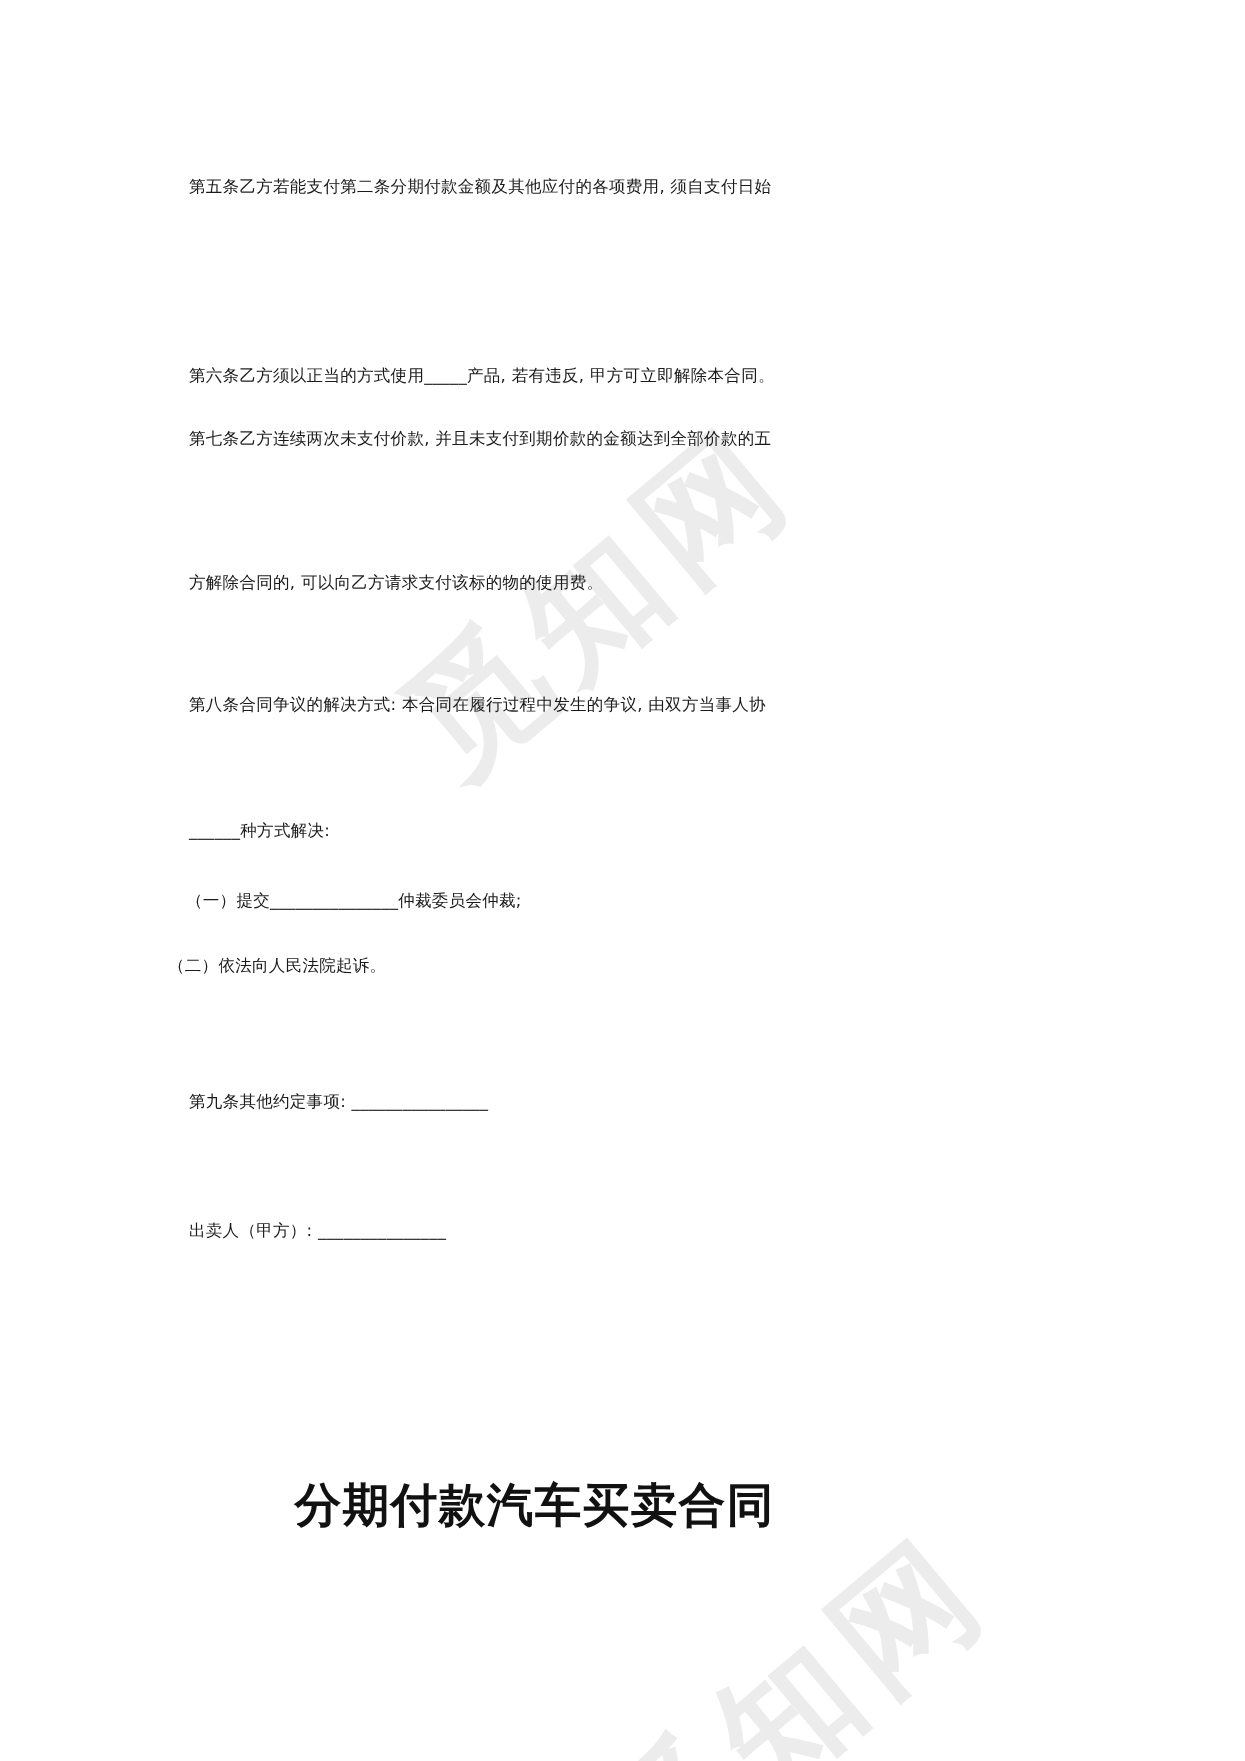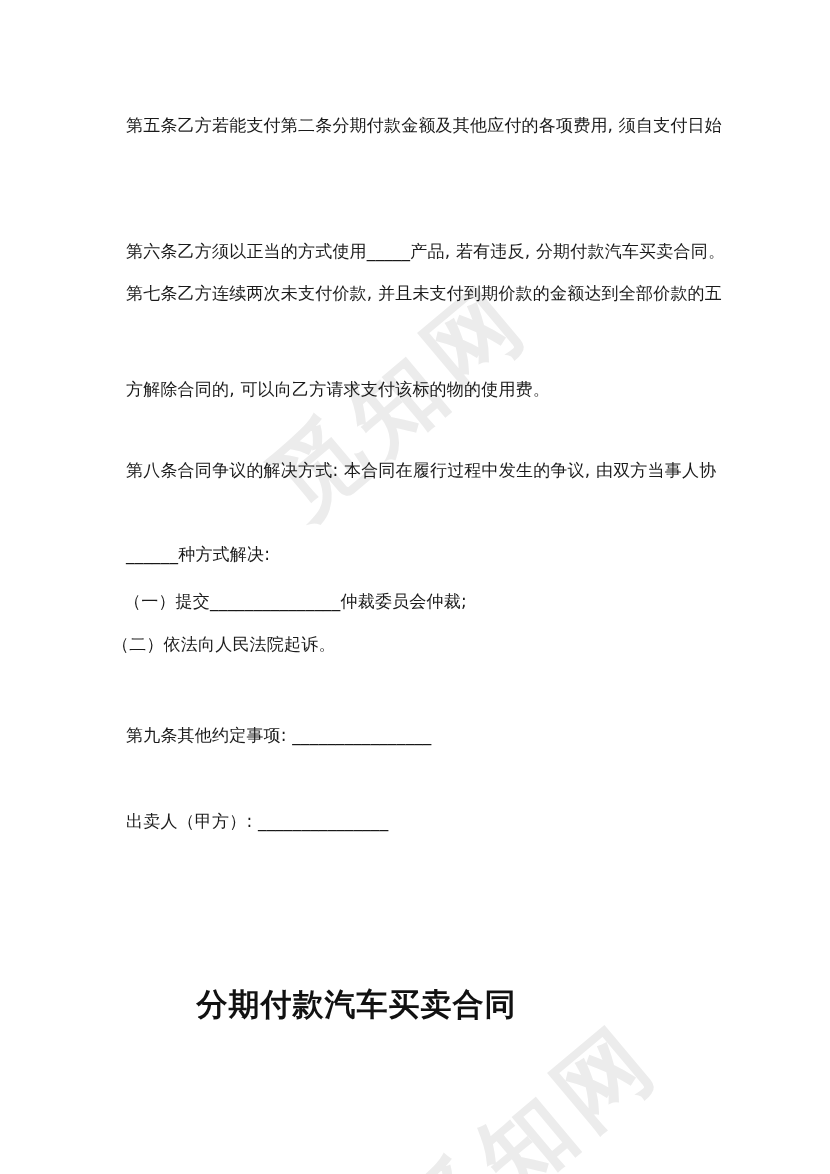--- a/index.html
+++ b/index.html
@@ -28,21 +28,21 @@
     transform: rotate(-40deg);
     letter-spacing: 10px;
     user-select: none;
     pointer-events: none;
   }
   .wm1 { left: 250px; top: 340px; }
   .wm2 { left: 380px; top: 1080px; }
   .line {
     position: absolute;
     left: 126px;
-    font-size: 17px;
+    font-size: 11px;
     line-height: 22px;
     white-space: pre;
     letter-spacing: 0.2px;
     z-index: 2;
   }
   .title {
     position: absolute;
     left: 0;
     width: 713px;
     top: 982px;
@@ -59,21 +59,21 @@
 </head>
 <body>
 
 <div class="page">
 
   <div class="watermark wm1">觅知网</div>
   <div class="watermark wm2">觅知网</div>
 
   <div class="line" style="top:114px">第五条乙方若能支付第二条分期付款金额及其他应付的各项费用, 须自支付日始</div>
 
-  <div class="line" style="top:240px">第六条乙方须以正当的方式使用_____产品, 若有违反, 分期付款汽车买卖合同。</div>
+  <div class="line" style="top:240px">第六条乙方须以正当的方式使用_____产品, 若有违反, 甲方可立即解除本合同。</div>
 
   <div class="line" style="top:282px">第七条乙方连续两次未支付价款, 并且未支付到期价款的金额达到全部价款的五</div>
   <div class="line" style="top:378px">方解除合同的, 可以向乙方请求支付该标的物的使用费。</div>
 
   <div class="line" style="top:459px">第八条合同争议的解决方式: 本合同在履行过程中发生的争议, 由双方当事人协</div>
   <div class="line" style="top:543px">______种方式解决:</div>
   <div class="line" style="top:590px;left:124px">（一）提交_______________仲裁委员会仲裁;</div>
   <div class="line" style="top:633px;left:112px">（二）依法向人民法院起诉。</div>
 
   <div class="line" style="top:724px">第九条其他约定事项: ________________</div>

